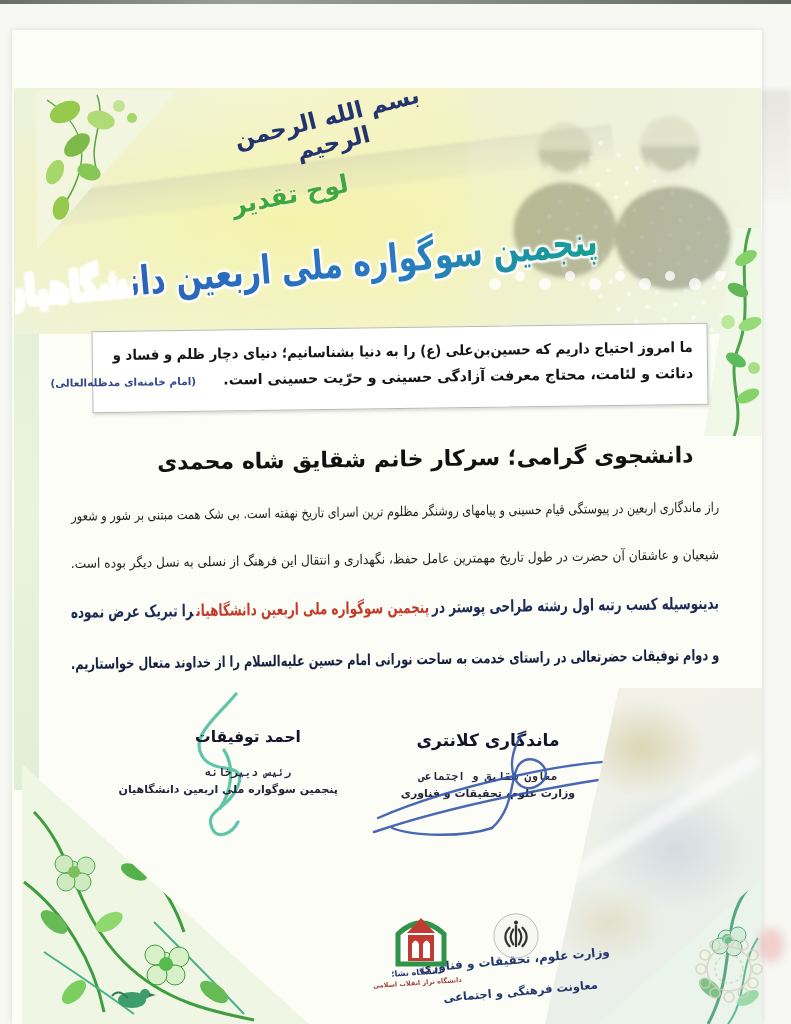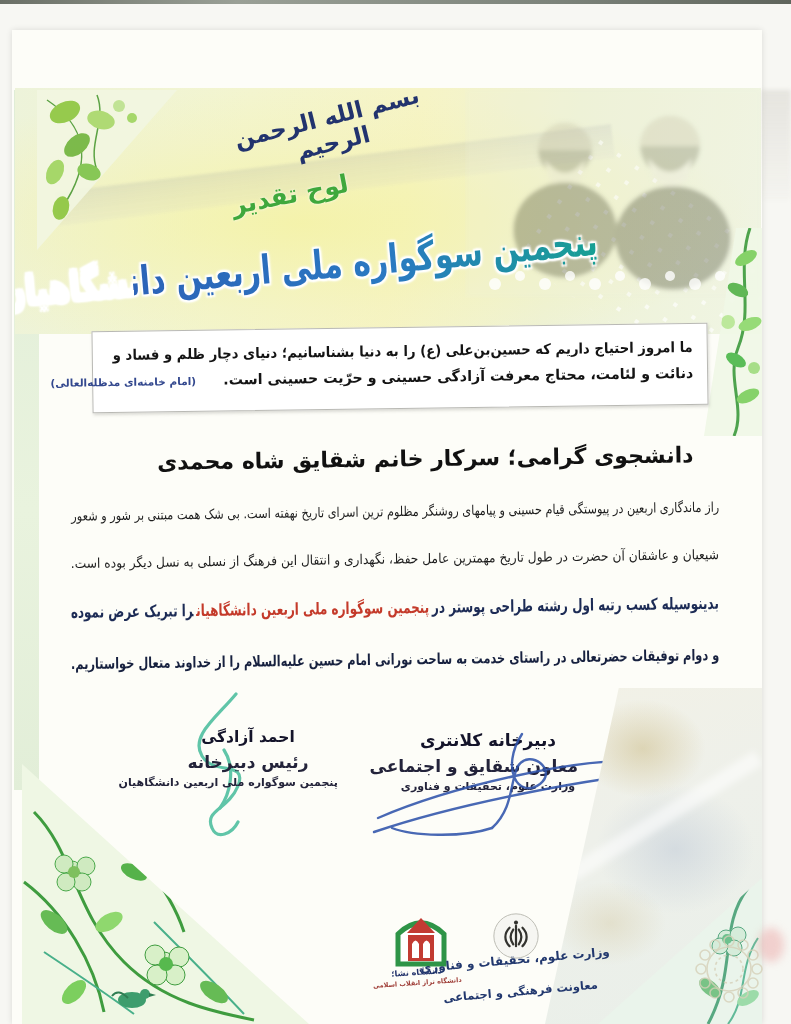--- a/index.html
+++ b/index.html
@@ -57,21 +57,21 @@
   .b2 { right:72px; top:551px; font-size:13.5px; }
   .b3 { right:72px; top:600px; font-size:16.5px; font-weight:700; color:#1c2b55; }
   .b3 .hl { color:#c43a2a; padding:0 4px; }
   .b4 { right:72px; top:652px; font-size:15px; font-weight:700; color:#17213f; }
 
   
   .sig-block { position:absolute; direction:rtl; text-align:center; color:#1a1a1a; }
   .sig-right { left:398px; top:730px; width:180px; }
   .sig-left { left:158px; top:728px; width:180px; }
   .sig-name { font-size:17px; font-weight:700; color:#14142a; white-space:nowrap; }
-  .sig-role { font-size:17px; font-weight:700; color:#23233a; margin-top:6px; white-space:nowrap; }
+  .sig-role { font-size:11px; font-weight:700; color:#23233a; margin-top:20px; white-space:nowrap;font-family:Liberation Mono, monospace; }
   .sig-role2 { font-size:11px; font-weight:700; color:#23233a; margin-top:4px; white-space:nowrap; }
   .scribble { position:absolute; pointer-events:none; }
 
   
   .floral-bl { position:absolute; left:14px; top:752px; width:305px; height:272px; }
   .collage-br { position:absolute; left:545px; top:688px; width:217px; height:336px;
     clip-path:polygon(34% 0, 100% 0, 100% 100%, 0 100%);
     background:
       radial-gradient(ellipse 90px 70px at 45% 18%, rgba(205,190,140,.55), rgba(205,190,140,0) 70%),
       radial-gradient(ellipse 110px 90px at 60% 48%, rgba(188,199,214,.5), rgba(188,199,214,0) 72%),
@@ -216,27 +216,27 @@
     <span style="transform-origin: right center; transform: scaleX(0.759);">و دوام توفیقات حضرتعالی در راستای خدمت به ساحت نورانی امام حسین علیه‌السلام را از خداوند متعال خواستاریم.</span>
   </div>
 
   <svg class="scribble" style="left:172px;top:690px" width="110" height="150" viewBox="0 0 110 150">
     <g stroke="#50bfa0" stroke-width="3.2" fill="none" stroke-linecap="round" opacity="0.9">
       <path d="M64 4 C44 28 18 46 30 66 C42 86 76 70 66 96 C56 120 32 120 40 138 C45 150 60 144 66 132"></path>
       <path d="M52 60 C64 78 58 104 48 118"></path>
     </g>
   </svg>
   <div class="sig-block sig-left">
-    <div class="sig-name" style="font-size:15.5px">احمد آزادگی</div>
+    <div class="sig-name" style="font-size:15.5px">احمد توفیقات</div>
     <div class="sig-role">رئیس دبیرخانه</div>
     <div class="sig-role2">پنجمین سوگواره ملی اربعین دانشگاهیان</div>
   </div>
 
   <div class="sig-block sig-right">
-    <div class="sig-name">دبیرخانه کلانتری</div>
+    <div class="sig-name">ماندگاری کلانتری</div>
     <div class="sig-role">معاون شقایق و اجتماعی</div>
     <div class="sig-role2">وزارت علوم، تحقیقات و فناوری</div>
   </div>
   <svg class="scribble" style="left:372px;top:716px" width="290" height="125" viewBox="0 0 290 125">
     <g stroke="#3054ab" stroke-width="2.4" fill="none" stroke-linecap="round" opacity="0.88">
       <path d="M150 18 C128 52 146 84 168 68 C186 54 158 32 146 50 C138 64 142 92 120 112"></path>
       <path d="M6 102 C80 70 212 40 270 46"></path>
       <path d="M2 116 C90 86 232 60 282 58"></path>
       <path d="M120 112 C90 122 40 120 20 112"></path>
     </g>

